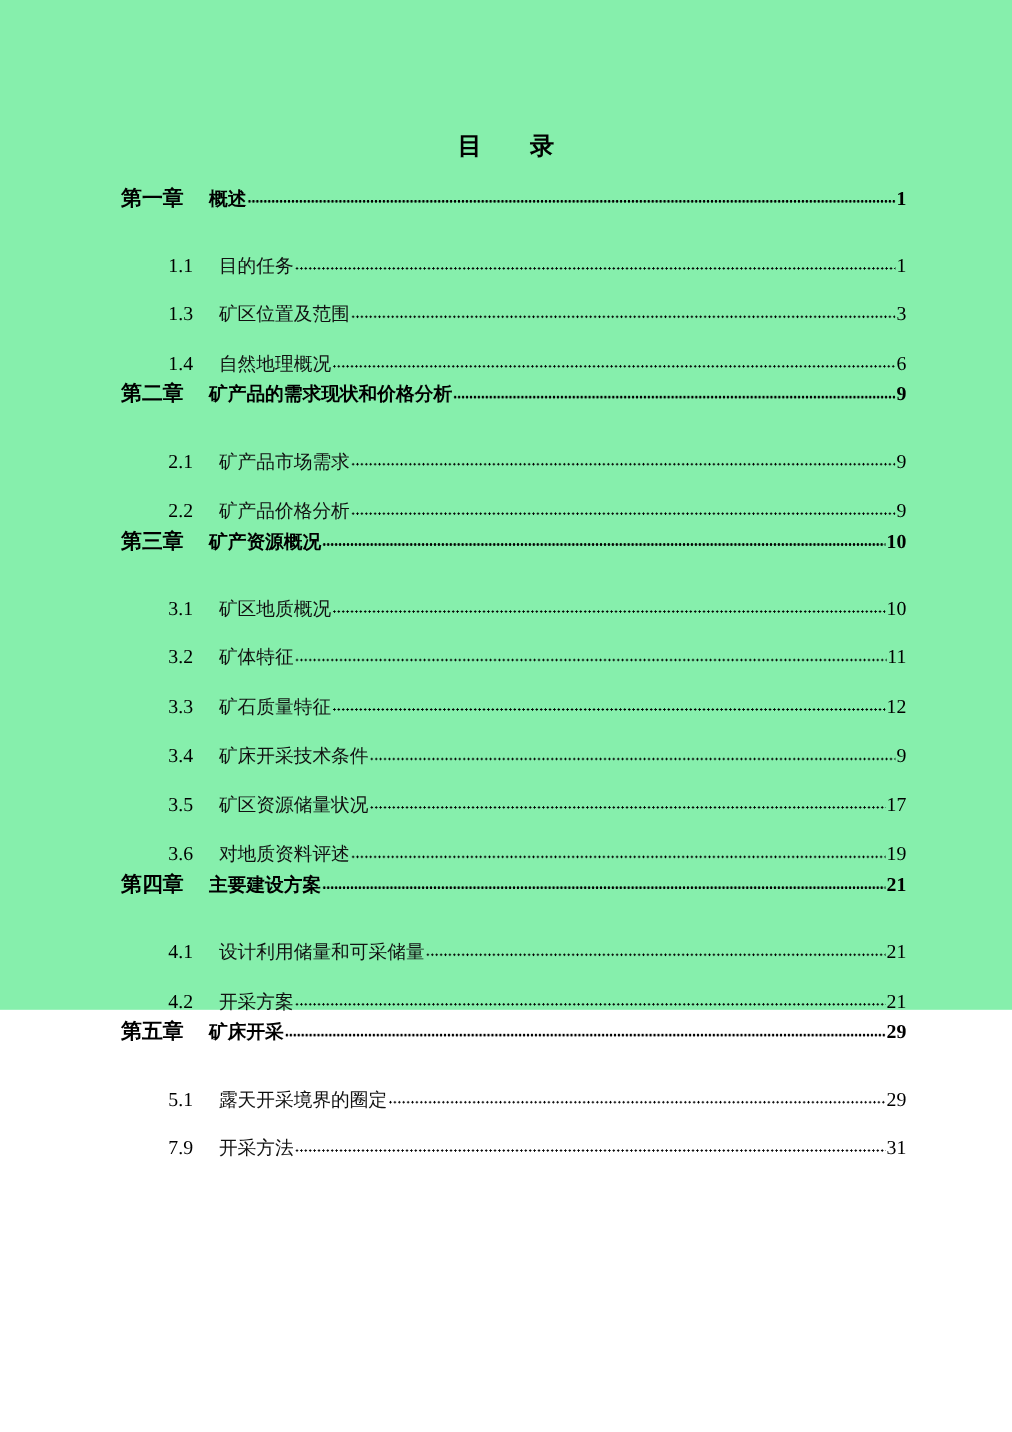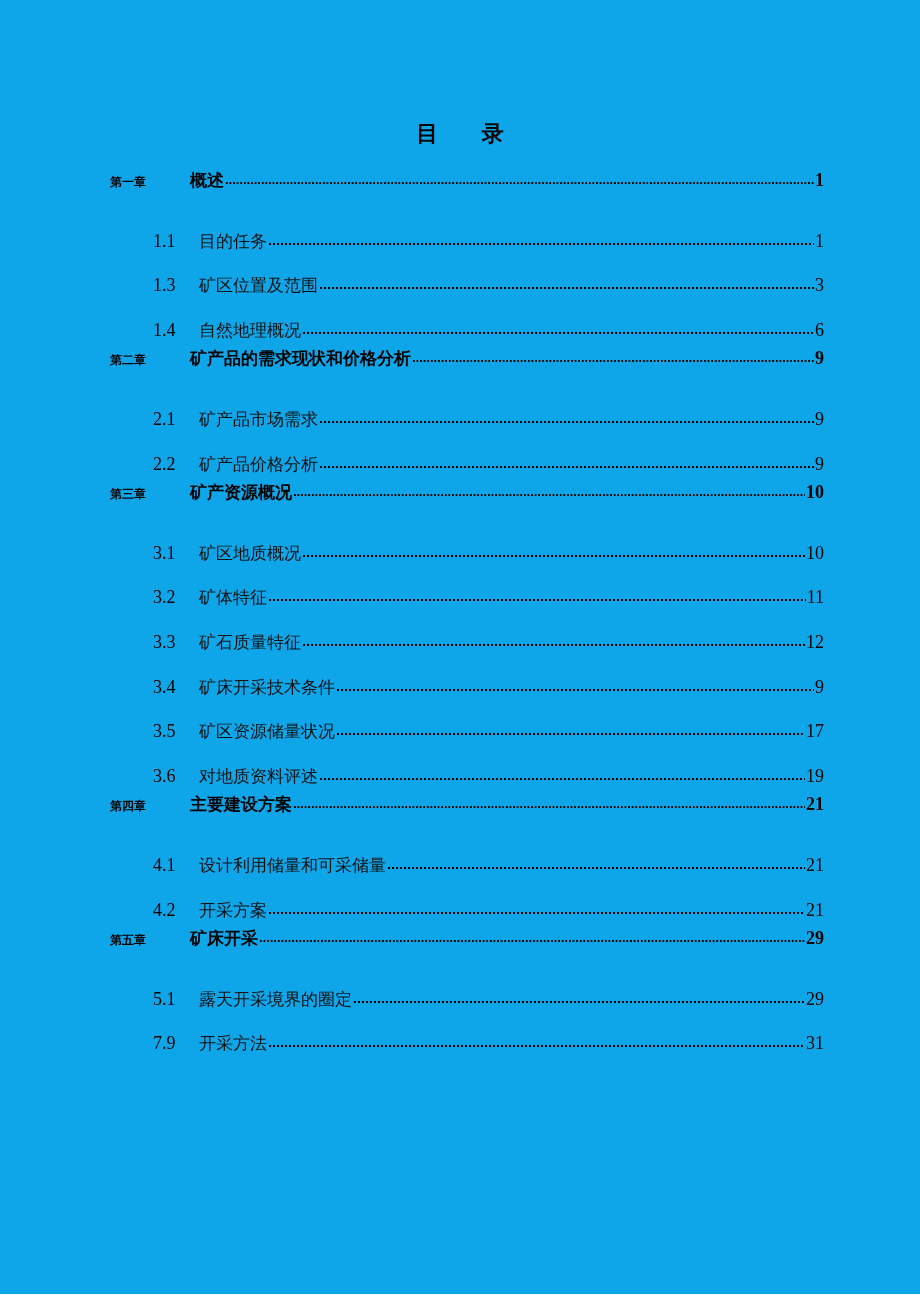--- a/index.html
+++ b/index.html
@@ -13,22 +13,22 @@
       position: relative;
       overflow: hidden;
       font-family: "Liberation Serif", "DejaVu Serif", serif;
       color: #000000;
     }
     .page {
       position: absolute;
       left: 0;
       top: 0;
       width: 920px;
-      height: 1294px;
-      background: #0ea5e9;
+      height: 918px;
+      background: #86efac;
     }
     .toc-title {
       position: absolute;
       left: 0;
       width: 920px;
       top: 118px;
       text-align: center;
       font-size: 22px;
       font-weight: bold;
       letter-spacing: 18px;
@@ -60,21 +60,21 @@
     }
     .toc-row.section {
       padding-left: 43px;
     }
     .toc-num {
       flex: 0 0 auto;
       font-family: "Liberation Serif", "DejaVu Serif", serif;
     }
     .toc-row.chapter .toc-num {
       font-family: "DejaVu Sans", "Liberation Sans", sans-serif;
-      font-size: 12px;
+      font-size: 19px;
       width: 80px;
     }
     .toc-row.section .toc-num {
       width: 46px;
       margin-top: 16px;
     }
     .toc-text {
       flex: 0 0 auto;
       font-family: "DejaVu Sans", "Liberation Sans", sans-serif;
       font-size: 17px;

